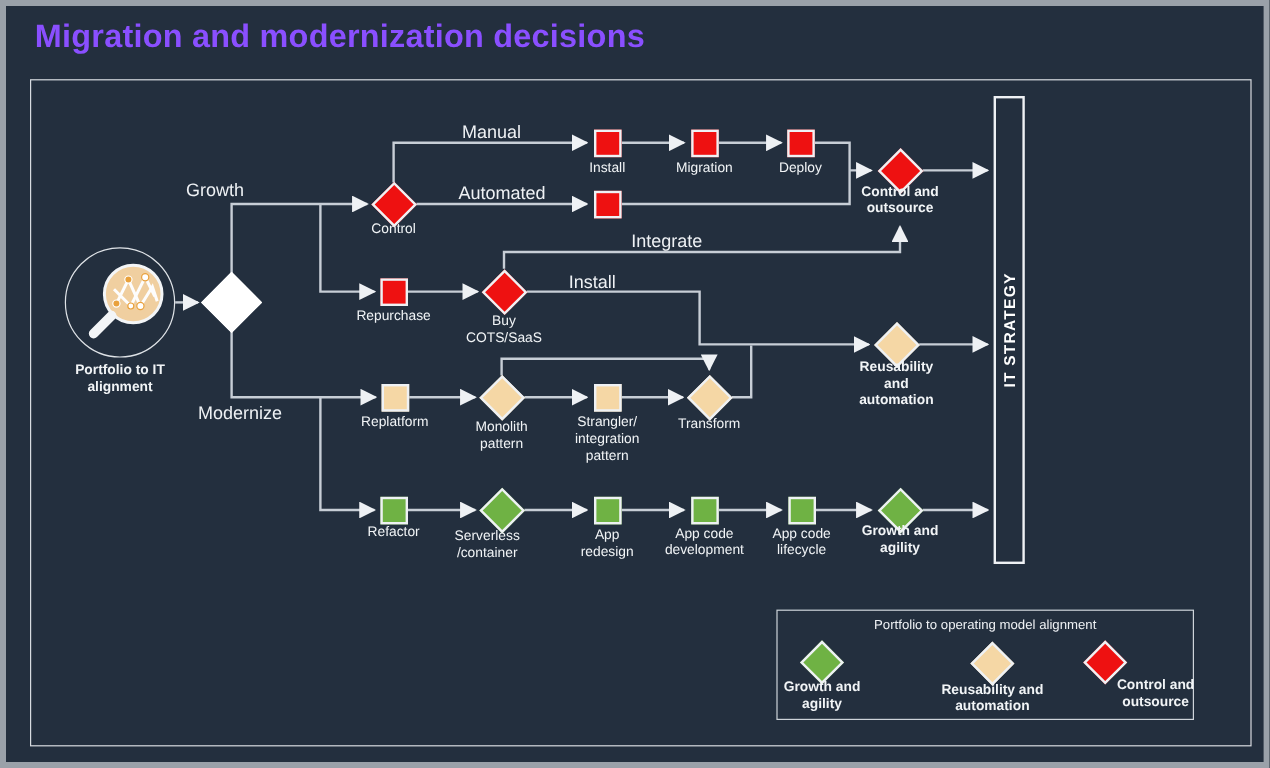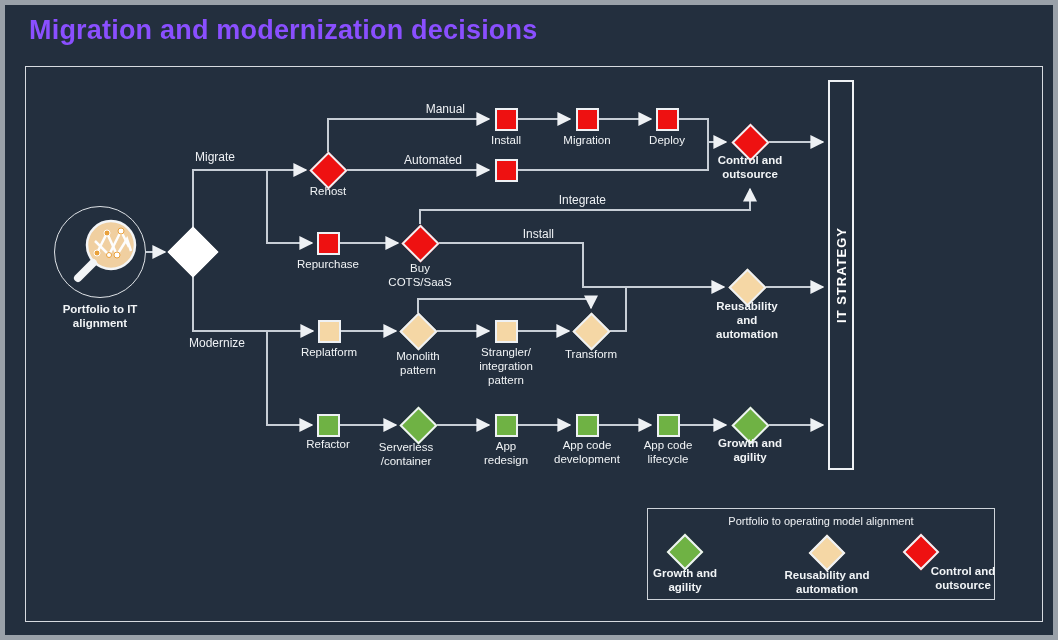--- a/index.html
+++ b/index.html
@@ -25,21 +25,21 @@
     position:absolute;width:27px;height:27px;box-sizing:border-box;
     border:2px solid #eef1f4;transform:rotate(45deg);
   }
   .dia.start{width:36px;height:36px;background:#ffffff;border:2px solid #ffffff;}
   .lbl{
     position:absolute;color:#f1f4f6;font-size:11.5px;line-height:14px;
     text-align:center;white-space:pre-line;
   }
   .lbl.bold{font-weight:bold;}
   .edge-lbl{
-    position:absolute;color:#eef1f4;font-size:12px;text-align:right;width:80px;
+    position:absolute;color:#eef1f4;font-size:15px;text-align:left;width:80px;
   }
   #start-circle{
     position:absolute;left:49px;top:201px;width:92px;height:92px;border-radius:50%;
     border:1.5px solid #dfe3e7;box-sizing:border-box;
   }
   #it-strategy-bar{
     position:absolute;left:823px;top:75px;width:26px;height:390px;box-sizing:border-box;
     border:2px solid #eef1f4;display:flex;align-items:center;justify-content:center;
   }
   #it-strategy-bar span{
@@ -115,29 +115,29 @@
       <circle cx="62" cy="48" r="3" fill="#fff" stroke="#e9a13c" stroke-width="1"></circle>
       <circle cx="66" cy="24" r="3" fill="#fff" stroke="#e9a13c" stroke-width="1"></circle>
       <circle cx="42" cy="46" r="3" fill="#e9a13c" stroke="#fff" stroke-width="1"></circle>
       <circle cx="54" cy="48" r="2.5" fill="#fff" stroke="#e9a13c" stroke-width="1"></circle>
     </svg>
   </div>
   <div class="lbl bold" style="left:40px;top:297px;width:110px;">Portfolio to IT
 alignment</div>
   <div class="dia start" style="left:170px;top:229px;"></div>
 
-  <div class="edge-lbl" style="left:150px;top:145px;">Migrate</div>
+  <div class="edge-lbl" style="left:150px;top:145px;">Growth</div>
   <div class="edge-lbl" style="left:160px;top:331px;">Modernize</div>
   <div class="edge-lbl" style="left:380px;top:97px;">Manual</div>
   <div class="edge-lbl" style="left:377px;top:148px;">Automated</div>
   <div class="edge-lbl" style="left:521px;top:188px;">Integrate</div>
   <div class="edge-lbl" style="left:469px;top:222px;">Install</div>
 
   <div class="dia" style="left: 309.5px; top: 151.5px; background: rgb(238, 17, 17);"></div>
-  <div class="lbl" style="left:278px;top:179px;width:90px;">Rehost</div>
+  <div class="lbl" style="left:278px;top:179px;width:90px;">Control</div>
 
   <div class="sq" style="left: 489.5px; top: 102.5px; background: rgb(238, 17, 17);"></div>
   <div class="lbl" style="left:456px;top:128px;width:90px;">Install</div>
 
   <div class="sq" style="left: 570.5px; top: 102.5px; background: rgb(238, 17, 17);"></div>
   <div class="lbl" style="left:537px;top:128px;width:90px;">Migration</div>
 
   <div class="sq" style="left: 650.5px; top: 102.5px; background: rgb(238, 17, 17);"></div>
   <div class="lbl" style="left:617px;top:128px;width:90px;">Deploy</div>
 

